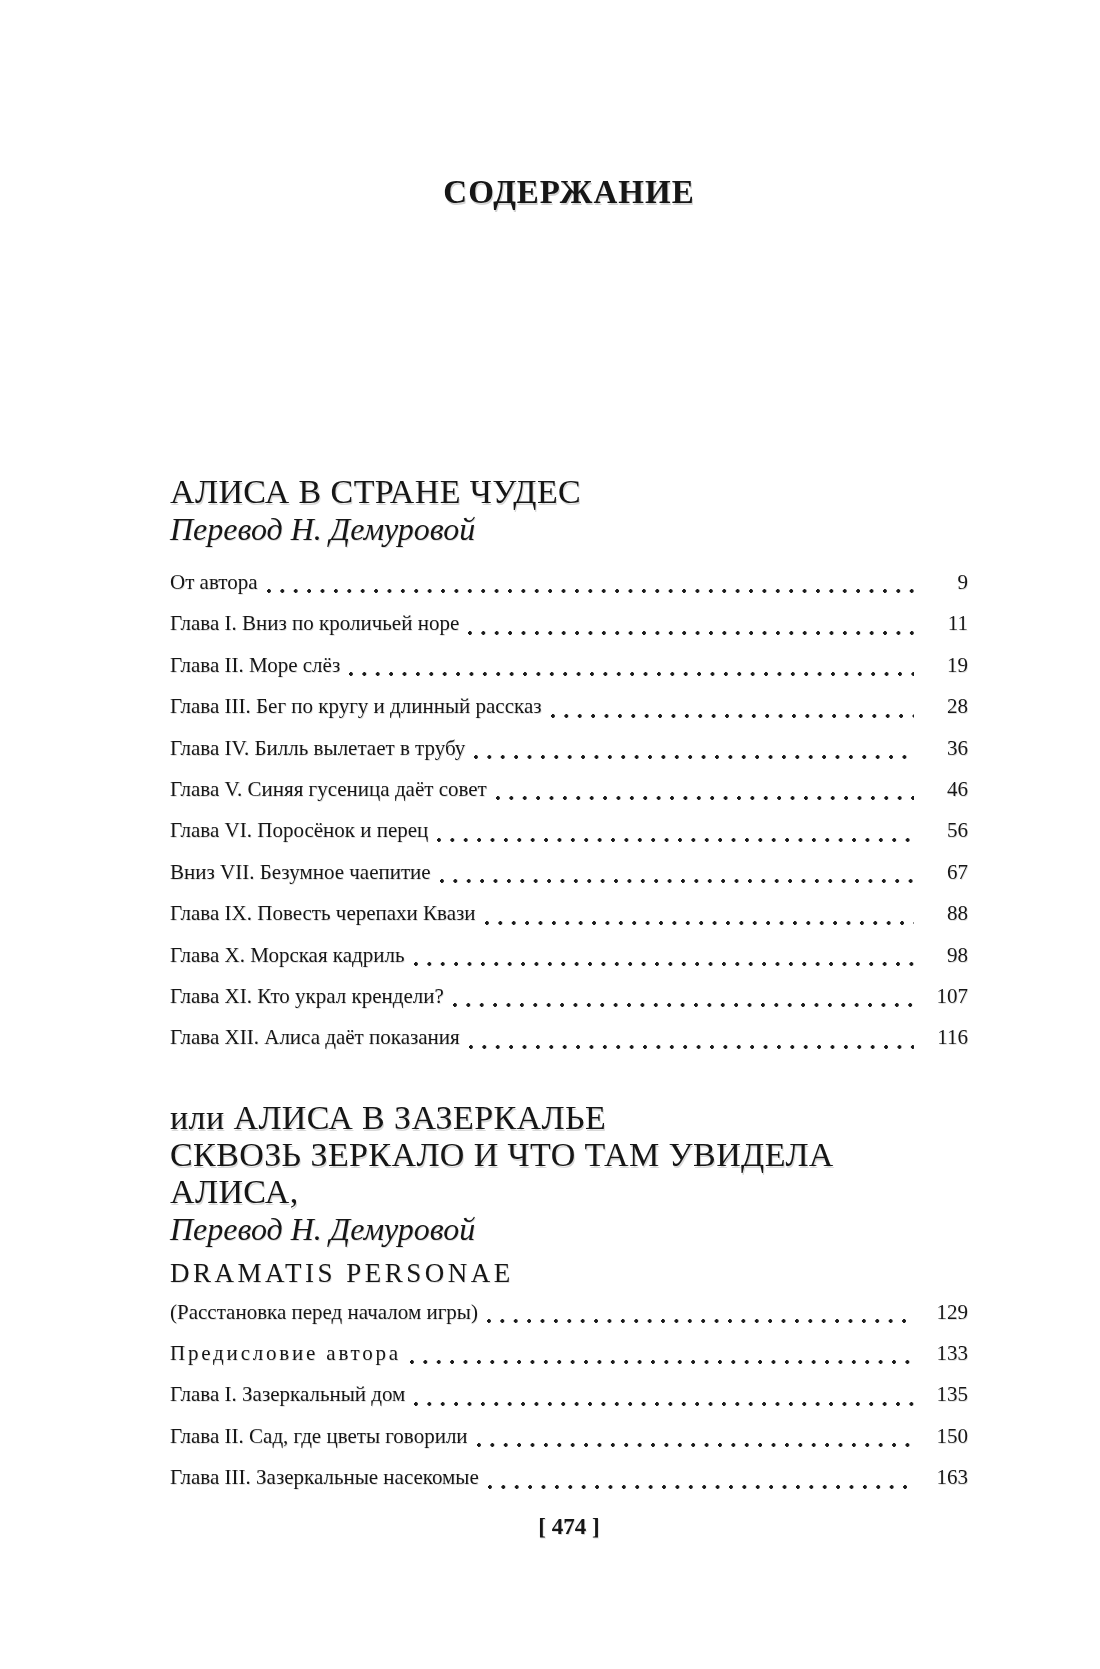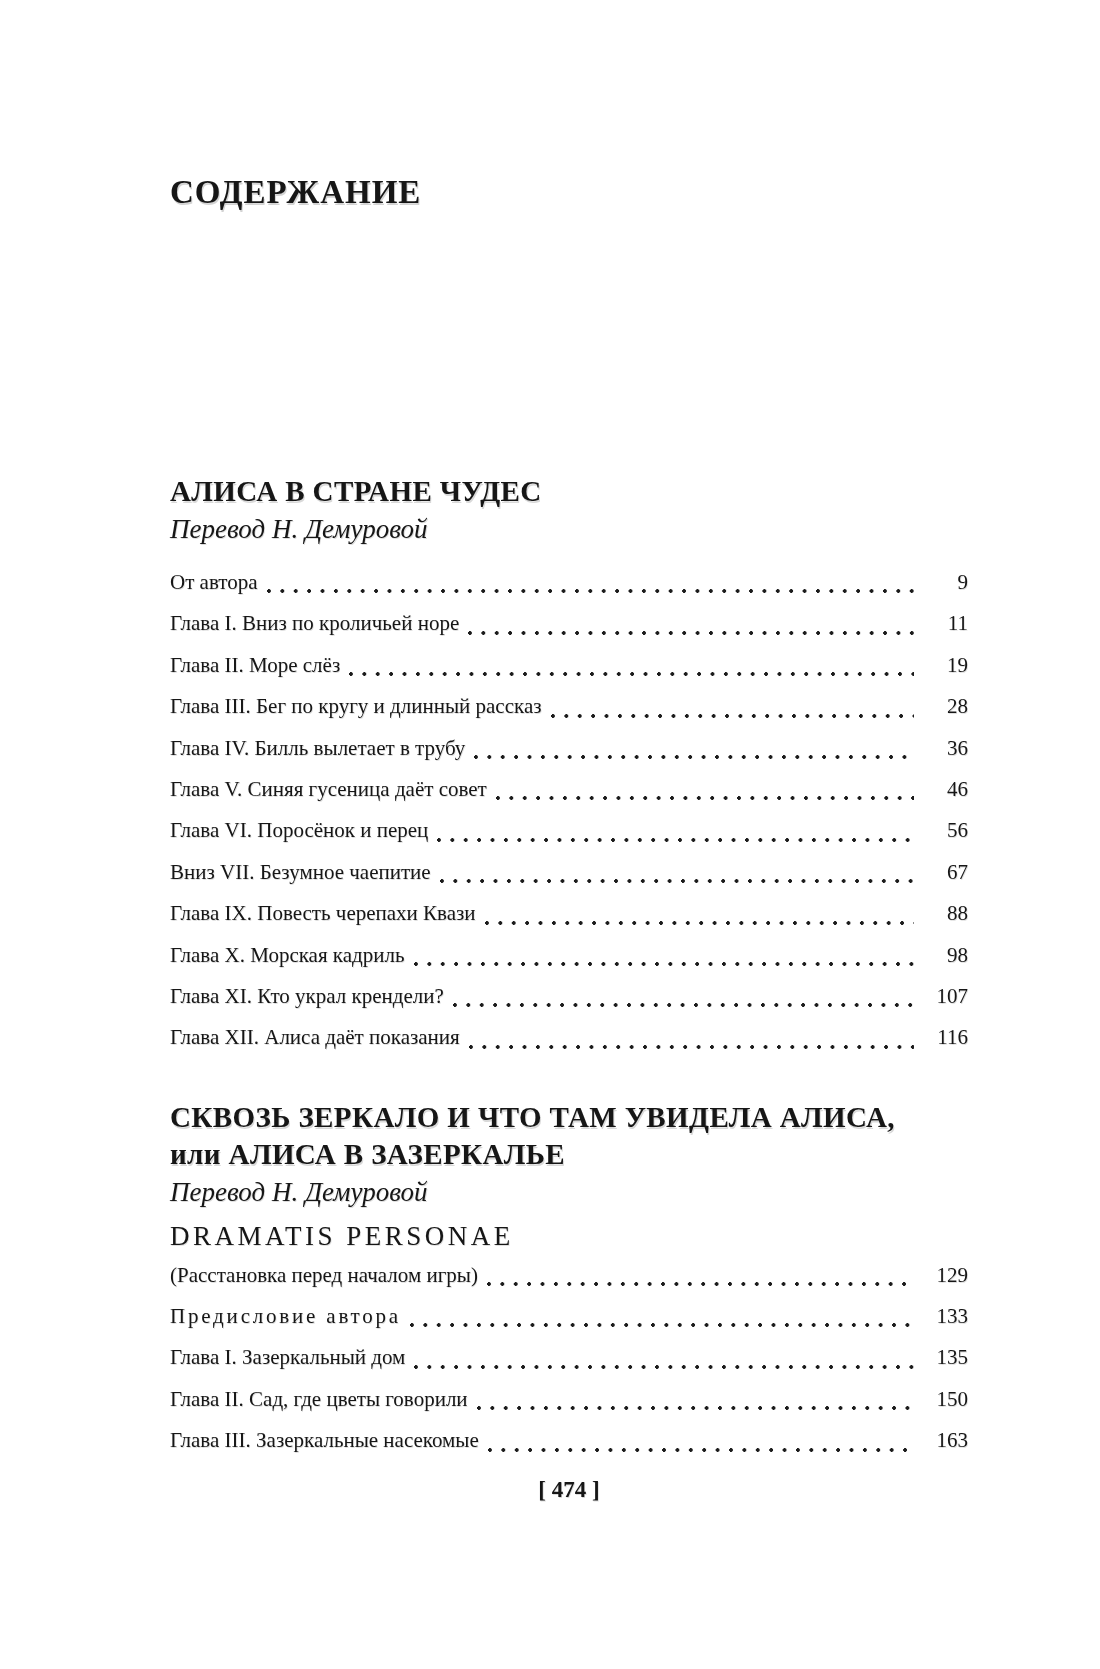--- a/index.html
+++ b/index.html
@@ -15,37 +15,38 @@
     color: #161616;
     overflow: hidden;
   }
   .page {
     box-sizing: border-box;
     width: 1100px;
     height: 1669px;
     padding: 172px 132px 0 170px;
   }
   .toc-title {
+    text-align: center;
     font-size: 33px;
     font-weight: bold;
     line-height: 40px;
     letter-spacing: 1px;
     text-shadow: 1px 1.5px 0 rgba(130,130,130,0.35);
   }
   .section-1 { margin-top: 261px; }
   .section-2 { margin-top: 40px; }
   .section-heading {
-    font-size: 29px;
-    font-weight: bold;
+    font-size: 34px;
+    font-weight: normal;
     line-height: 37px;
     letter-spacing: 0.4px;
     text-shadow: 1px 1.5px 0 rgba(130,130,130,0.3);
   }
   .translator {
-    font-size: 27px;
+    font-size: 32px;
     font-style: italic;
     line-height: 34px;
     margin-top: 2px;
     text-shadow: 0.8px 1.2px 0 rgba(140,140,140,0.3);
   }
   .entries { margin-top: 16px; }
   .entries-2 { margin-top: 8px; }
   .row {
     display: flex;
     align-items: baseline;
@@ -156,22 +157,22 @@
       </div>
       <div class="row">
         <span class="label">Глава XII. Алиса даёт показания</span>
         <span class="leader"></span>
         <span class="pagenum">116</span>
       </div>
     </div>
   </div>
 
   <div class="section-2">
+    <div class="section-heading">или АЛИСА В ЗАЗЕРКАЛЬЕ</div>
     <div class="section-heading">СКВОЗЬ ЗЕРКАЛО И ЧТО ТАМ УВИДЕЛА АЛИСА,</div>
-    <div class="section-heading">или АЛИСА В ЗАЗЕРКАЛЬЕ</div>
     <div class="translator">Перевод Н. Демуровой</div>
 
     <div class="entries entries-2">
       <div class="preline">DRAMATIS PERSONAE</div>
       <div class="row">
         <span class="label">(Расстановка перед началом игры)</span>
         <span class="leader"></span>
         <span class="pagenum">129</span>
       </div>
       <div class="row">

